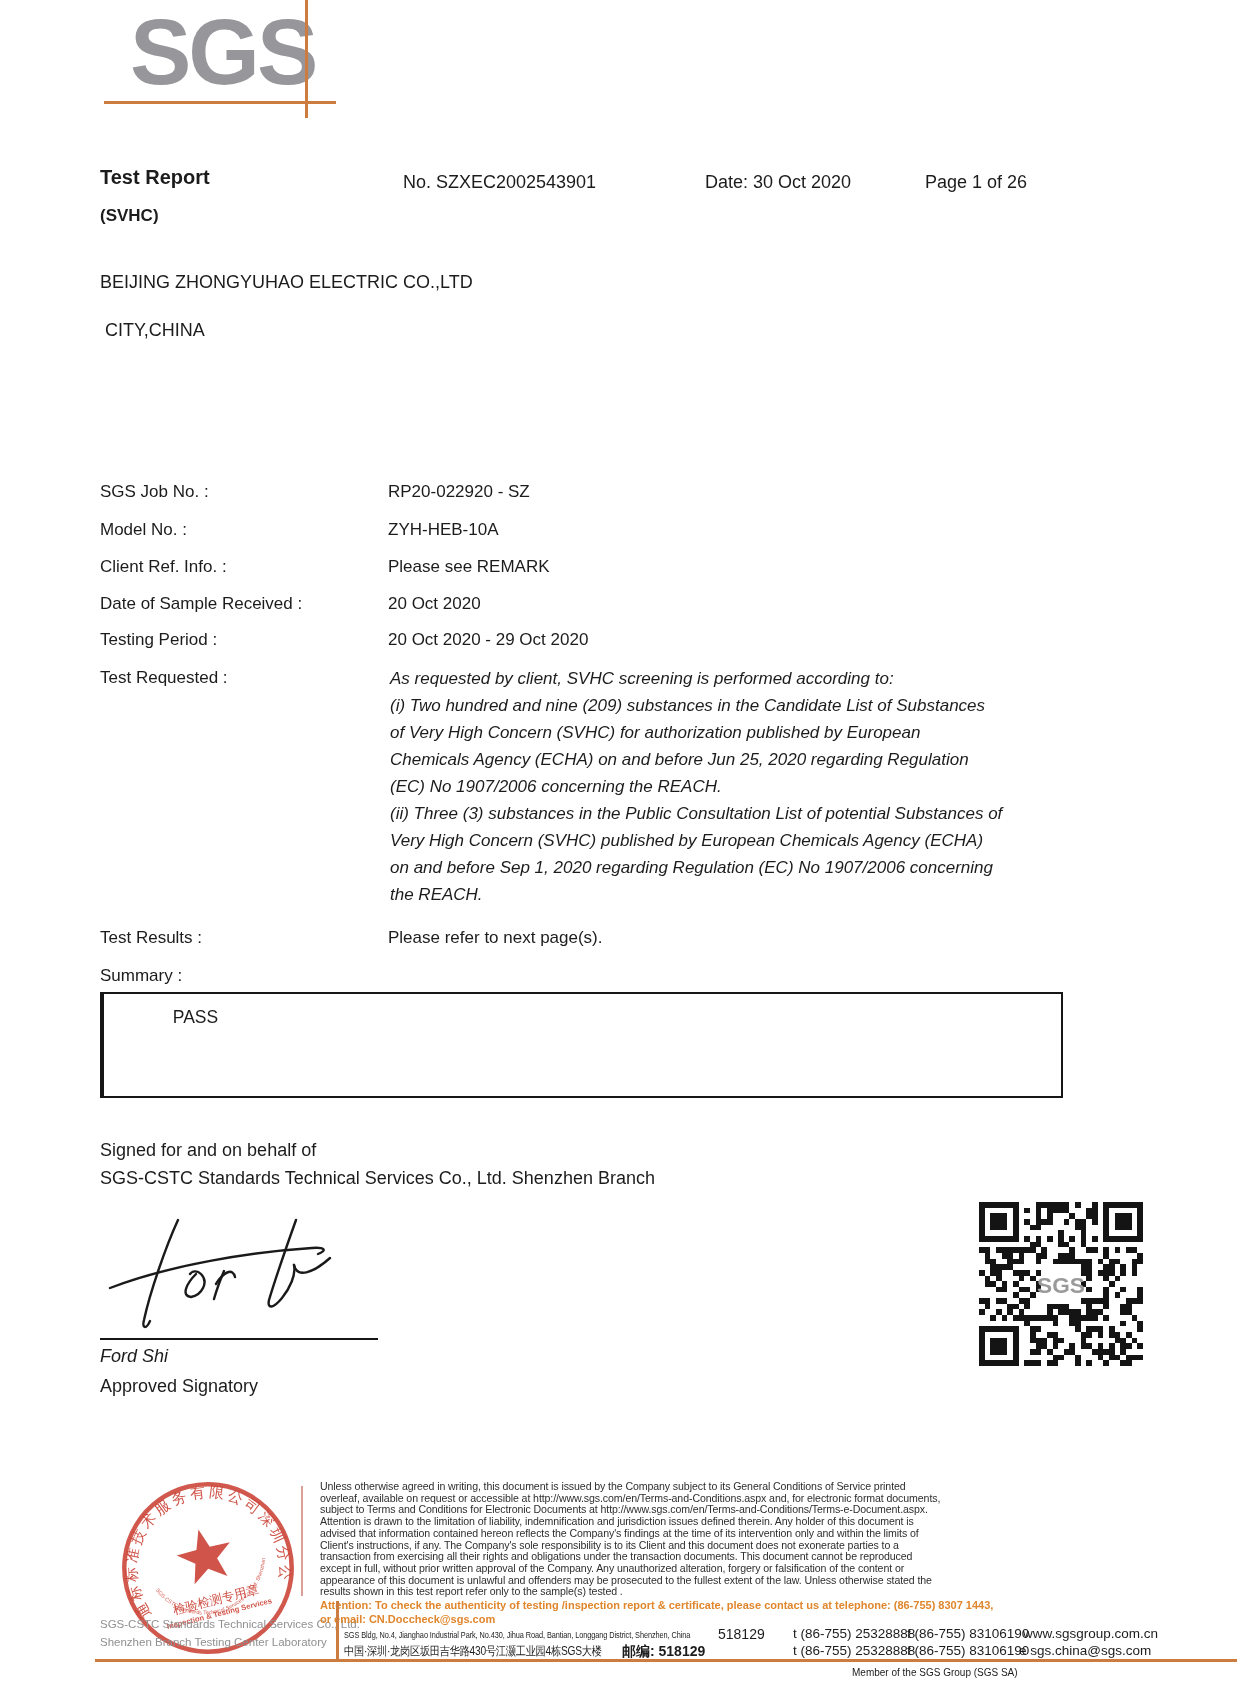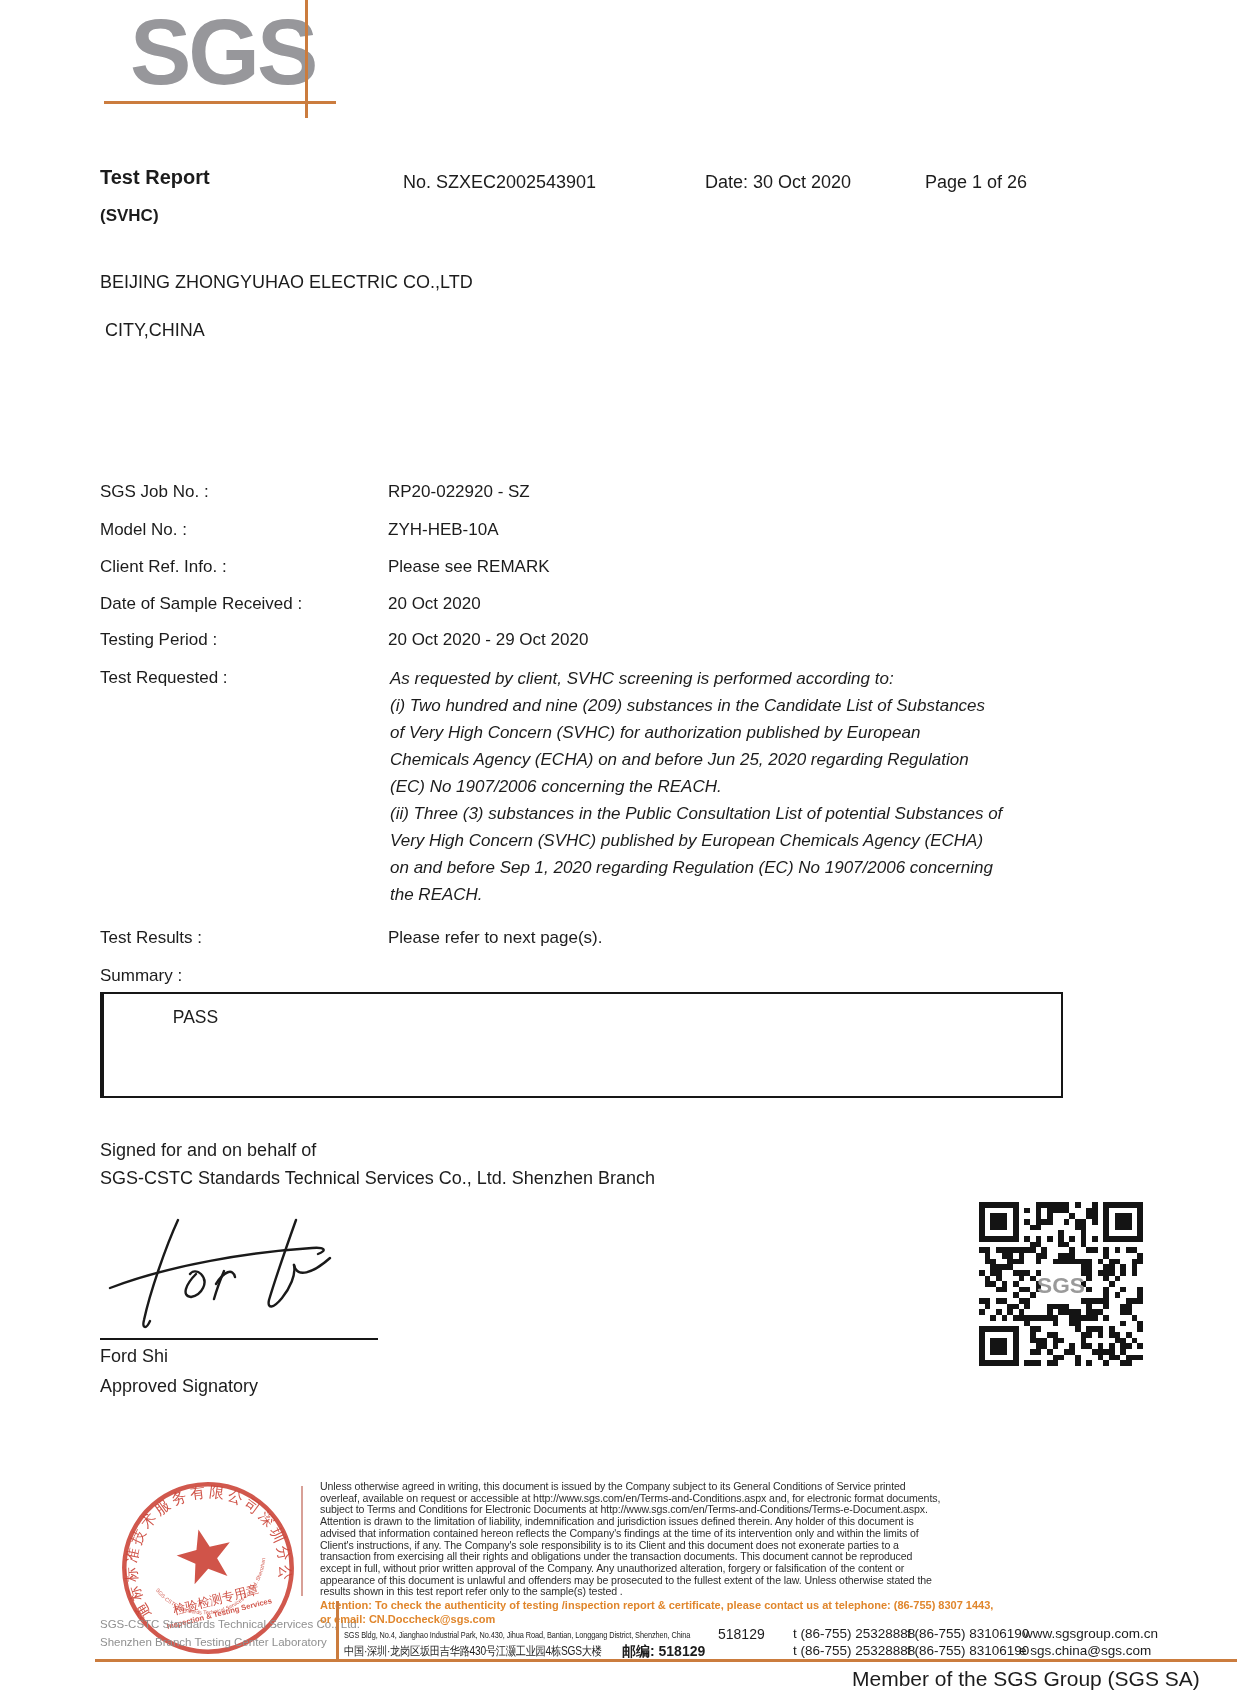--- a/index.html
+++ b/index.html
@@ -28,21 +28,21 @@
   .sum-right{width:183px;border-left:2px solid #161616;text-align:center;padding-top:13px;font-size:17.5px;}
   .sig-line{background:#161616;}
   .gray-co{font-size:11.5px;color:#909090;}
   .legal{font-size:10.6px;line-height:11.7px;color:#2e2e2e;width:720px;letter-spacing:-0.1px;}
   .attn{font-size:11px;line-height:13.5px;font-weight:bold;color:var(--c-attention);}
   .addr-row{height:16px;font-size:13.5px;color:#1c1c1c;}
   .addr-row .sp{position:absolute;top:0;white-space:nowrap;}
   .addr-cond{display:inline-block;transform:scaleX(0.8);transform-origin:0 50%;font-size:9.2px;letter-spacing:-0.1px;}
   .addr-cond-cn{display:inline-block;transform:scaleX(0.85);transform-origin:0 50%;font-size:12px;letter-spacing:-0.3px;}
   .zipnum{font-size:14px;}
-  .member{font-size:21px;}
+  .member{font-size:10px;}
   .stamp-wrap{transform:rotate(-14deg);opacity:0.93;}
   svg text{font-family:"Liberation Sans",sans-serif;}
 </style>
 </head>
 <body>
 
 <div class="page">
 
   <div class="abs logo-text" style="left:130px;top:6px;">SGS</div>
   <div class="abs rule" style="left:305px;top:0;width:3px;height:118px;"></div>
@@ -103,21 +103,21 @@
       <path d="M10 80 C70 57 150 44 212 40 C224 39 228 42 218 46"></path>
       <path d="M96 66 C86 76 81 88 91 89 C102 87 109 74 101 66 C97 62 92 63 90 66"></path>
       <path d="M124 63 C119 75 116 84 114 91"></path>
       <path d="M116 76 C124 63 133 60 135 69"></path>
       <path d="M196 12 C186 40 175 72 169 92 C167 101 173 101 182 90 C190 80 196 67 194 57"></path>
       <path d="M194 57 C197 70 212 66 230 50"></path>
     </g>
   </svg>
 
   <div class="abs sig-line" style="left:100px;top:1338px;width:278px;height:2px;"></div>
-  <div class="abs co" style="left:100px;top:1346px;">Ford Shi</div>
+  <div class="abs co" style="left:100px;top:1346px;font-style:italic;">Ford Shi</div>
   <div class="abs co" style="left:100px;top:1376px;">Approved Signatory</div>
 
   <svg class="abs" style="left:979px;top:1202px;" width="164" height="164" viewBox="0 0 29 29" shape-rendering="crispEdges">
     <rect x="0" y="0" width="29" height="29" fill="#ffffff"></rect>
     <g id="qr-modules" fill="#141414">
         <rect x="0" y="0" width="1" height="1"></rect>
         <rect x="1" y="0" width="1" height="1"></rect>
         <rect x="2" y="0" width="1" height="1"></rect>
         <rect x="3" y="0" width="1" height="1"></rect>
         <rect x="4" y="0" width="1" height="1"></rect>

